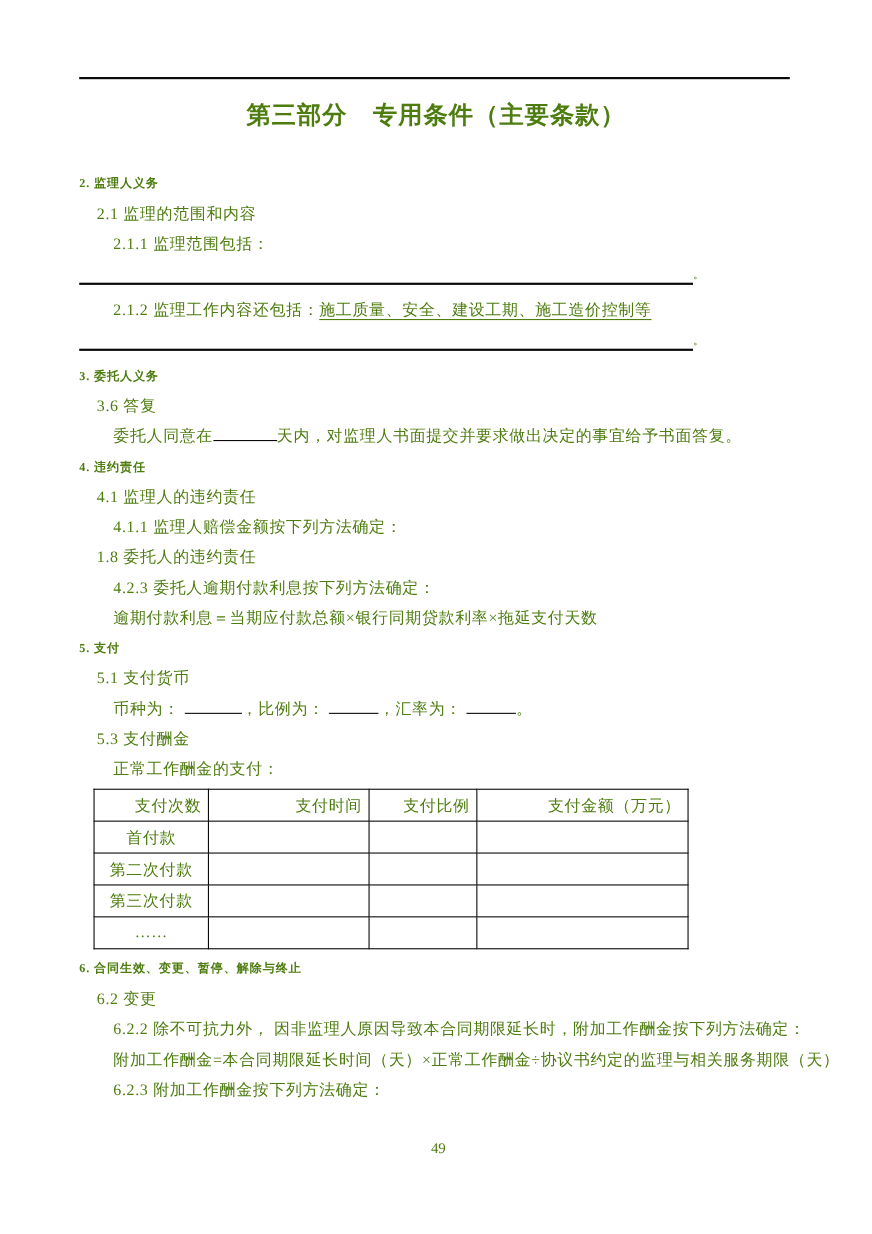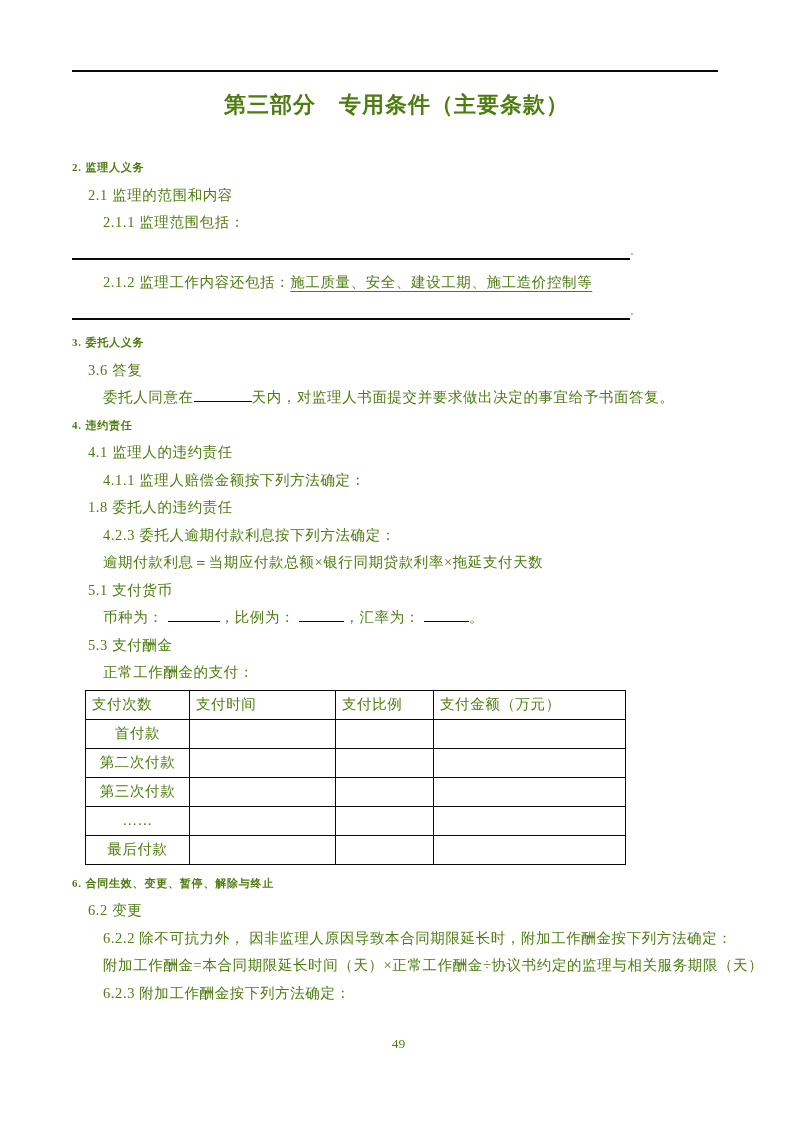--- a/index.html
+++ b/index.html
@@ -61,21 +61,21 @@
   .pay-table th, .pay-table td {
     border:1.6px solid #0a0a0a;
     height:26px;
     font-size:14.5px;
     font-weight:normal;
     letter-spacing:0.6px;
     padding:1px 6px;
     vertical-align:middle;
     overflow:hidden;
   }
-  .pay-table th { text-align:left; }
+  .pay-table th { text-align:right; }
   .pay-table td.rowlabel { text-align:center; }
   .pay-table tr.center-row td.rowlabel { text-align:center; }
   .col-times { width:104px; }
   .col-time  { width:146px; }
   .col-ratio { width:98px; }
   .col-amount{ width:192px; }
   .page-number {
     position:absolute;
     left:4px; right:0; top:1036px;
     text-align:center;
@@ -105,20 +105,21 @@
     <div class="line lvl1">3.6 答复</div>
     <div class="line lvl2"><span>委托人同意在</span><span class="fill w58"></span><span>天内，对监理人书面提交并要求做出决定的事宜给予书面答复。</span></div>
 
     <div class="line heading">4. 违约责任</div>
     <div class="line lvl1">4.1 监理人的违约责任</div>
     <div class="line lvl2">4.1.1 监理人赔偿金额按下列方法确定：</div>
     <div class="line lvl1">1.8 委托人的违约责任</div>
     <div class="line lvl2">4.2.3 委托人逾期付款利息按下列方法确定：</div>
     <div class="line lvl2">逾期付款利息＝当期应付款总额×银行同期贷款利率×拖延支付天数</div>
 
+    <div class="line heading">5. 支付</div>
     <div class="line lvl1">5.1 支付货币</div>
     <div class="line lvl2"><span>币种为：</span> <span class="fill w52"></span><span>，比例为：</span> <span class="fill w45"></span><span>，汇率为：</span> <span class="fill w45"></span><span>。</span></div>
     <div class="line lvl1">5.3 支付酬金</div>
     <div class="line lvl2">正常工作酬金的支付：</div>
 
     <table class="pay-table">
       <colgroup>
         <col class="col-times">
           <col class="col-time">
           <col class="col-ratio">
@@ -148,26 +149,20 @@
         <td></td>
         <td></td>
         <td></td>
       </tr>
       <tr class="center-row">
         <td class="rowlabel">……</td>
         <td></td>
         <td></td>
         <td></td>
       </tr>
-      <tr>
-        <td class="rowlabel">最后付款</td>
-        <td></td>
-        <td></td>
-        <td></td>
-      </tr>
     </tbody>
       </table>
 
     <div class="line heading">6. 合同生效、变更、暂停、解除与终止</div>
     <div class="line lvl1">6.2 变更</div>
     <div class="line lvl2">6.2.2 除不可抗力外， 因非监理人原因导致本合同期限延长时，附加工作酬金按下列方法确定：</div>
     <div class="line lvl2">附加工作酬金=本合同期限延长时间（天）×正常工作酬金÷协议书约定的监理与相关服务期限（天）</div>
     <div class="line lvl2">6.2.3 附加工作酬金按下列方法确定：</div>
 
   </div>

